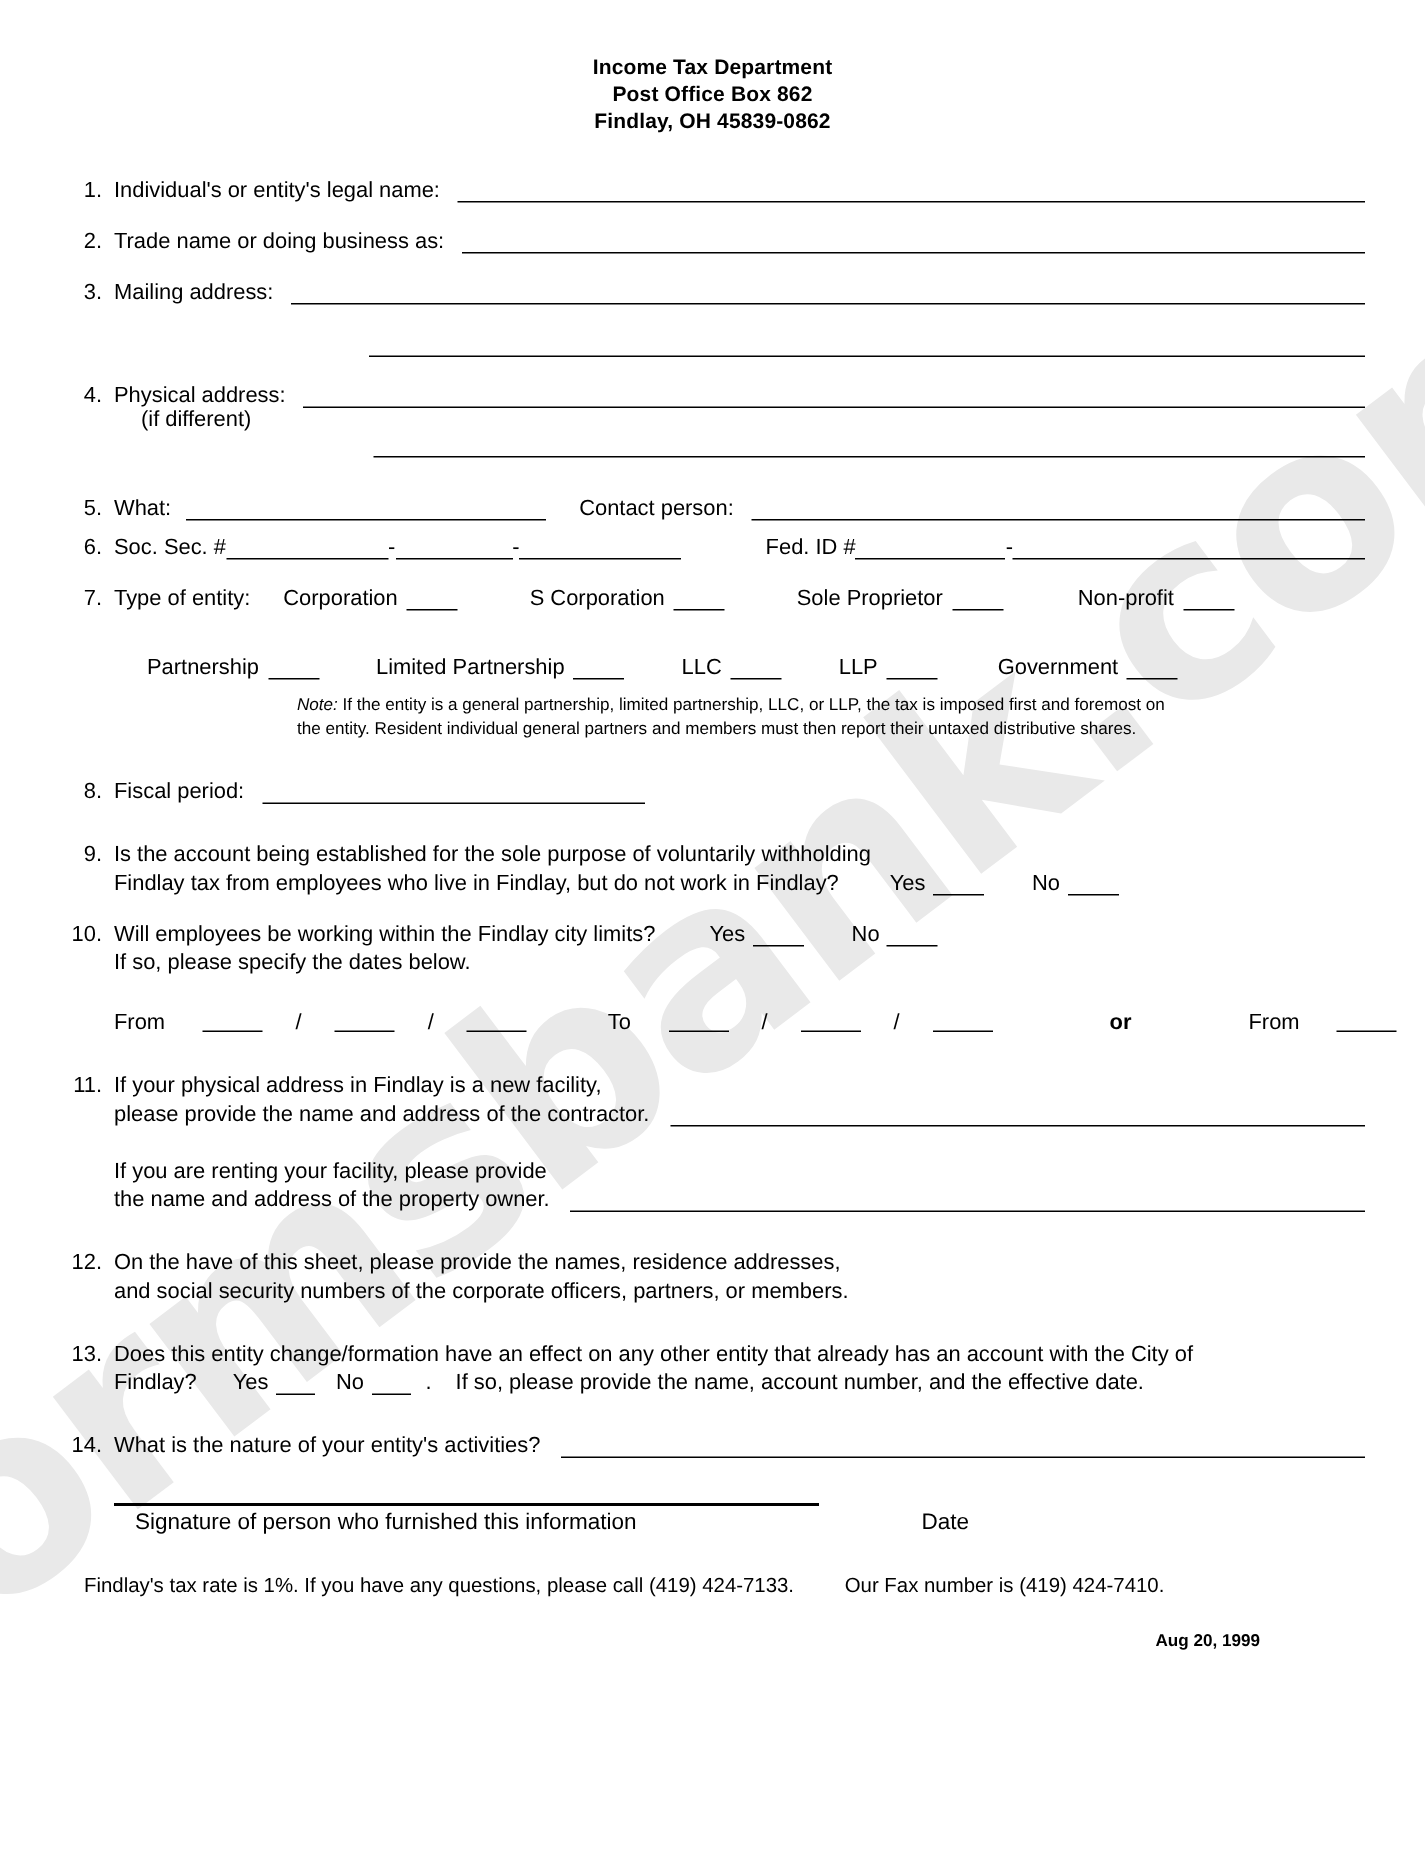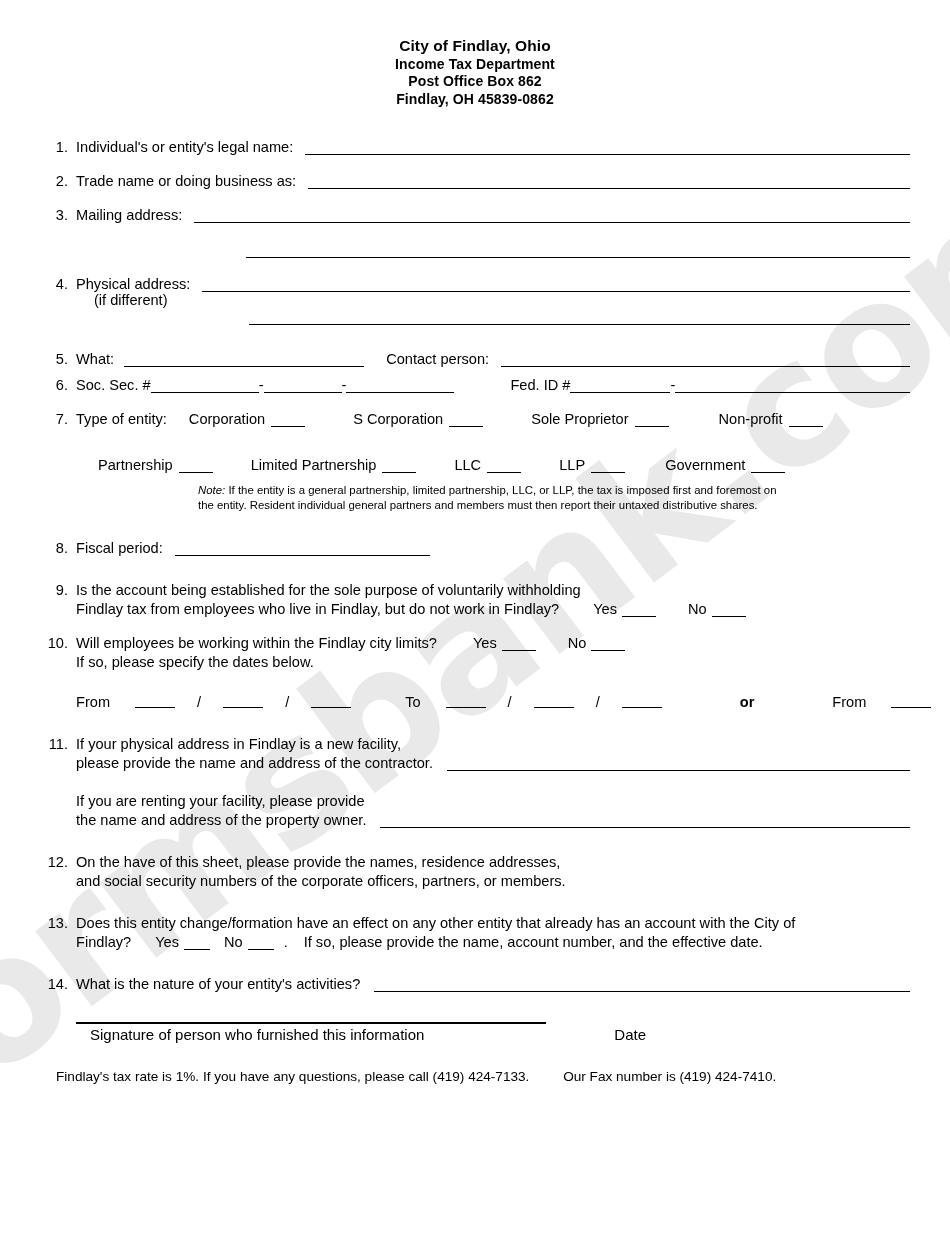--- a/index.html
+++ b/index.html
@@ -151,21 +151,20 @@
 </head>
 <body>
 
 <div id="watermark">
   <div class="wm-text">formsbank.com</div>
 </div>
 
 <div id="page">
 
   <div class="doc-header">
-    <div class="h1">City of Findlay, Ohio</div>
     <div>Income Tax Department</div>
     <div>Post Office Box 862</div>
     <div>Findlay, OH 45839-0862</div>
   </div>
 
   <div class="form-body">
 
     <div class="row" style="margin-top:14px;">
       <div class="num">1.</div>
       <div class="body-col">
@@ -433,15 +432,16 @@
         <span>Signature of person who furnished this information</span>
         <span class="sig-date">Date</span>
       </div>
     </div>
 
     <div class="footer-note">
       <span>Findlay's tax rate is 1%.  If you have any questions, please call (419) 424-7133.</span>
       <span class="fax">Our Fax number is (419) 424-7410.</span>
     </div>
 
+    <div class="footer-date">Aug 20, 1999</div>
 
   </div>
 </div>
 
 </body></html>

